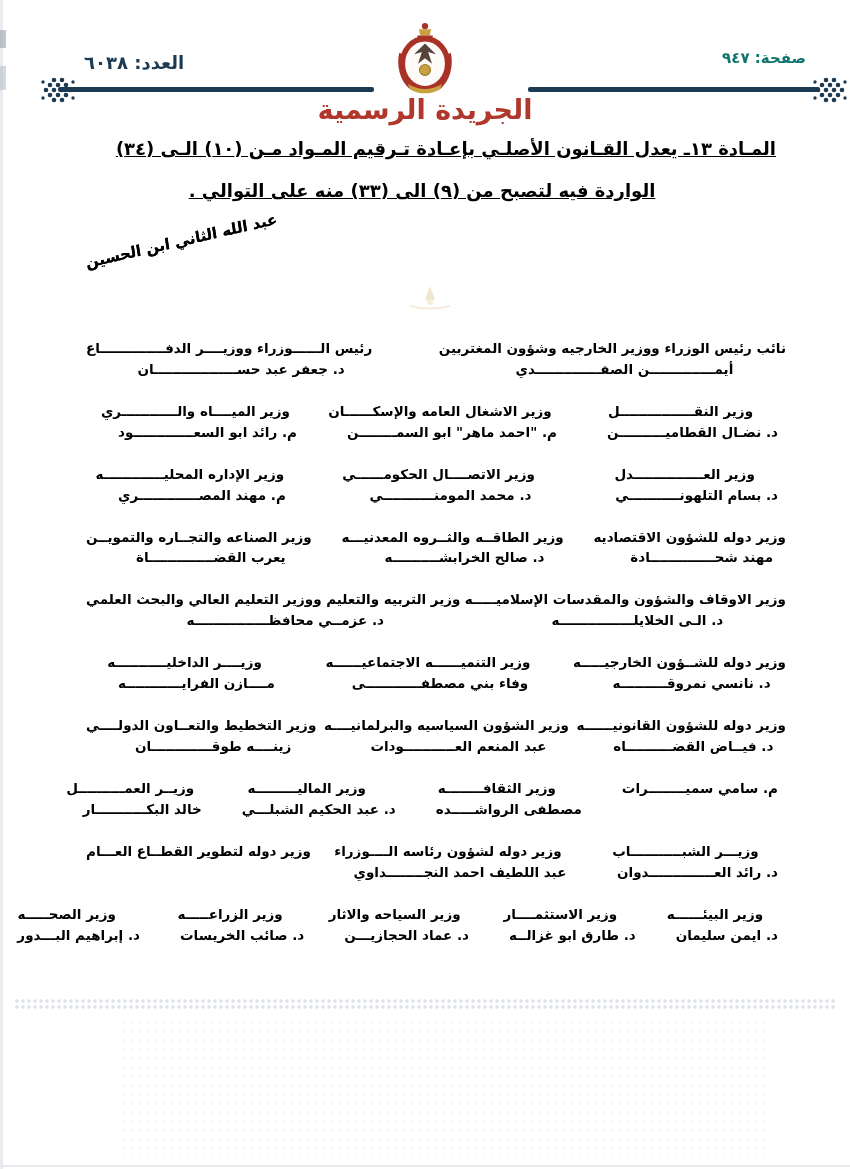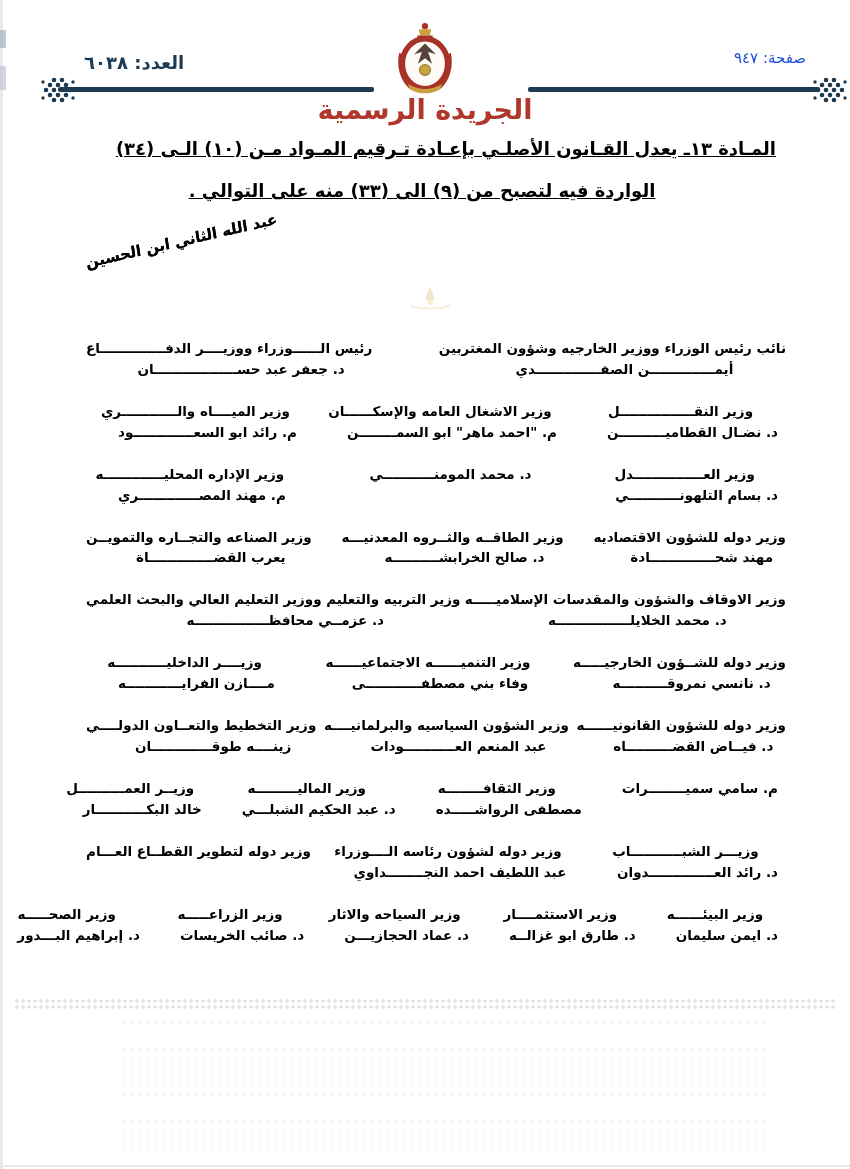--- a/index.html
+++ b/index.html
@@ -8,21 +8,21 @@
     overflow:hidden;direction:rtl;color:#000;
     font-family:"DejaVu Sans",sans-serif;
   }
   
   .edge-strip{position:absolute;left:0;top:0;width:3px;height:1169px;background:#e9ebef;}
   .edge-mark-1{position:absolute;left:0;top:30px;width:6px;height:18px;background:#9aa4b0;opacity:.6;}
   .edge-mark-2{position:absolute;left:0;top:66px;width:6px;height:24px;background:#b9c0c9;opacity:.6;}
   .bottom-hairline{position:absolute;left:0;bottom:2px;width:100%;height:2px;background:#e6e9ed;}
   
   .issue-label{position:absolute;top:52px;left:84px;font-size:18px;font-weight:bold;color:#1d3a53;direction:rtl;}
-  .page-label{position:absolute;top:49px;right:44px;font-size:15px;font-weight:normal;color:#1d4ed8;direction:rtl;}
+  .page-label{position:absolute;top:49px;right:44px;font-size:15px;font-weight:bold;color:#0f766e;direction:rtl;}
   .rule-left{position:absolute;top:87px;left:58px;width:316px;height:5px;background:#1d3a53;border-radius:2px;}
   .rule-right{position:absolute;top:87px;right:30px;width:292px;height:5px;background:#1d3a53;border-radius:2px;}
   .knot{position:absolute;top:74px;width:36px;height:32px;}
   .knot-left{left:40px;}
   .knot-right{right:2px;}
   .crest{position:absolute;top:20px;left:50%;transform:translateX(-50%);}
   .gazette-title{
     position:absolute;top:94px;left:0;right:0;text-align:center;
     font-size:27px;font-weight:bold;color:#b0372b;letter-spacing:.5px;z-index:3;
   }
@@ -164,20 +164,21 @@
           <div class="m-title">وزير الميــــاه والــــــــــــري</div>
           <div class="m-name">م. رائد ابو السعـــــــــــــود</div>
         </div>
       </div>
       <div class="m-row">
         <div class="m-cell">
           <div class="m-title">وزير العـــــــــــــــدل</div>
           <div class="m-name">د. بسام التلهونـــــــــــي</div>
         </div>
         <div class="m-cell">
+          <div class="m-title">وزير الاتصــــال الحكومــــــي</div>
           <div class="m-name">د. محمد المومنـــــــــــي</div>
         </div>
         <div class="m-cell">
           <div class="m-title">وزير الإداره المحليـــــــــــــه</div>
           <div class="m-name">م. مهند المصـــــــــــــري</div>
         </div>
       </div>
       <div class="m-row">
         <div class="m-cell">
           <div class="m-title">وزير دوله للشؤون الاقتصاديه</div>
@@ -188,21 +189,21 @@
           <div class="m-name">د. صالح الخرابشــــــــــه</div>
         </div>
         <div class="m-cell">
           <div class="m-title">وزير الصناعه والتجــاره والتمويــن</div>
           <div class="m-name">يعرب القضــــــــــــــاة</div>
         </div>
       </div>
       <div class="m-row">
         <div class="m-cell">
           <div class="m-title">وزير الاوقاف والشؤون والمقدسات الإسلاميـــــه</div>
-          <div class="m-name">د. محمد الخلايلــــــــــــــــه</div>
+          <div class="m-name">د. الـى الخلايلــــــــــــــــه</div>
         </div>
         <div class="m-cell">
           <div class="m-title">وزير التربيه والتعليم ووزير التعليم العالي والبحث العلمي</div>
           <div class="m-name">د. عزمــي محافظــــــــــــــــه</div>
         </div>
       </div>
       <div class="m-row">
         <div class="m-cell">
           <div class="m-title">وزير دوله للشــؤون الخارجيـــــه</div>
           <div class="m-name">د. نانسي نمروقــــــــــه</div>

